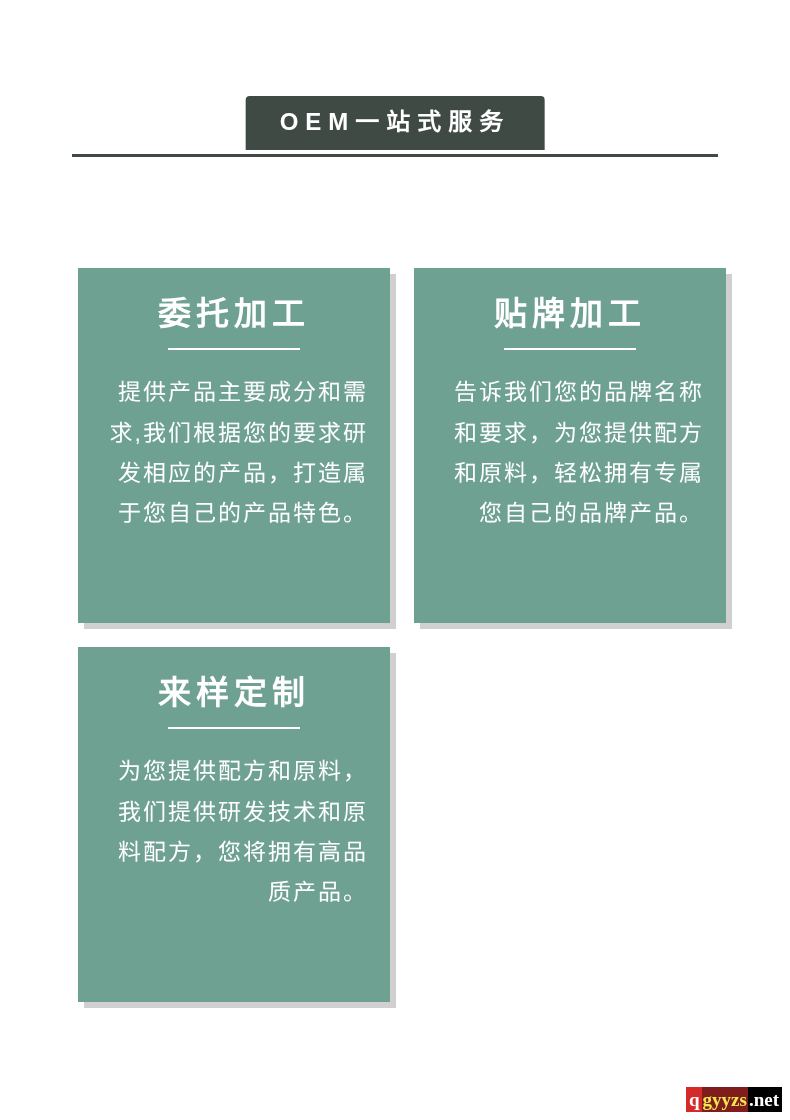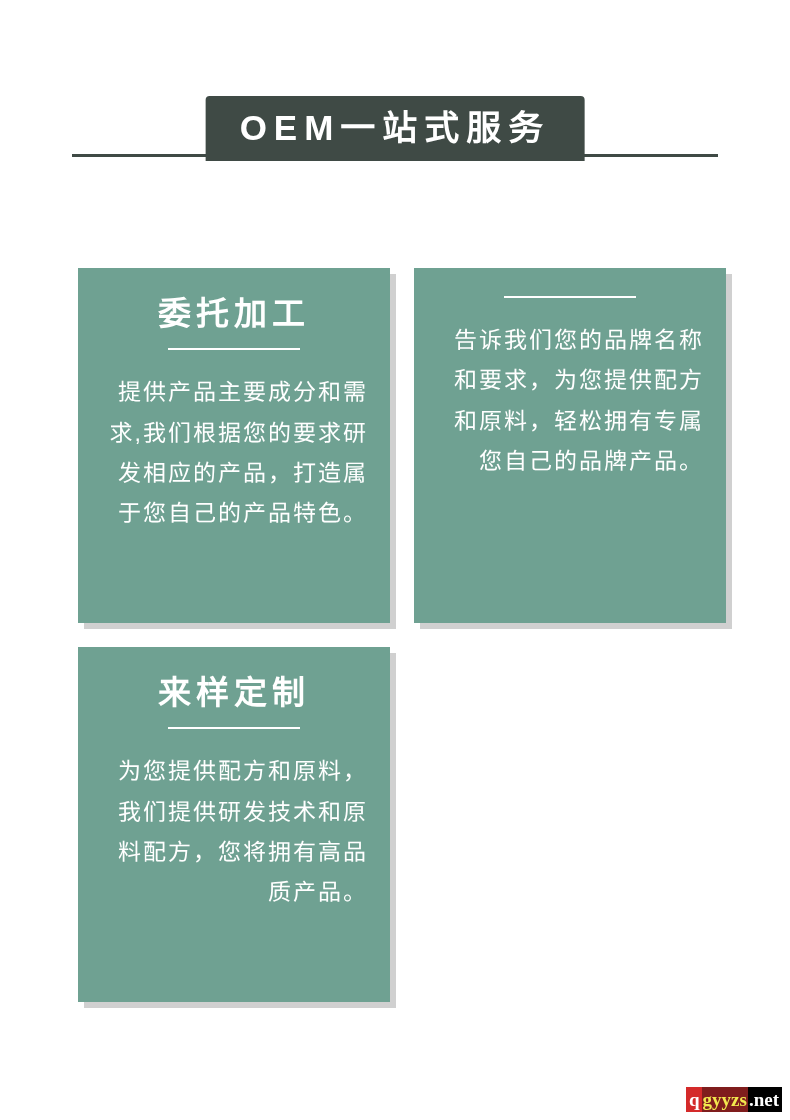--- a/index.html
+++ b/index.html
@@ -31,21 +31,21 @@
   .title-banner {
     position: absolute;
     left: 50%;
     transform: translateX(-50%);
     top: 96px;
     background: #3f4a45;
     color: #ffffff;
     padding: 14px 34px 16px 34px;
     border-radius: 4px 4px 0 0;
     letter-spacing: 7px;
-    font-size: 35px;
+    font-size: 24px;
     font-weight: bold;
     line-height: 1;
     white-space: nowrap;
     z-index: 2;
   }
 
   
   .grid {
     position: absolute;
     top: 268px;
@@ -131,20 +131,21 @@
 
 <div class="grid">
 
   <div class="card">
     <div class="card-title">委托加工</div>
     <div class="card-divider"></div>
     <div class="card-body">提供产品主要成分和需求,我们根据您的要求研发相应的产品，打造属于您自己的产品特色。</div>
   </div>
 
   <div class="card">
+    <div class="card-title">贴牌加工</div>
     <div class="card-divider"></div>
     <div class="card-body">告诉我们您的品牌名称和要求，为您提供配方和原料，轻松拥有专属您自己的品牌产品。</div>
   </div>
 
 
   <div class="card">
     <div class="card-title">来样定制</div>
     <div class="card-divider"></div>
     <div class="card-body">为您提供配方和原料，我们提供研发技术和原料配方，您将拥有高品质产品。</div>
   </div>

